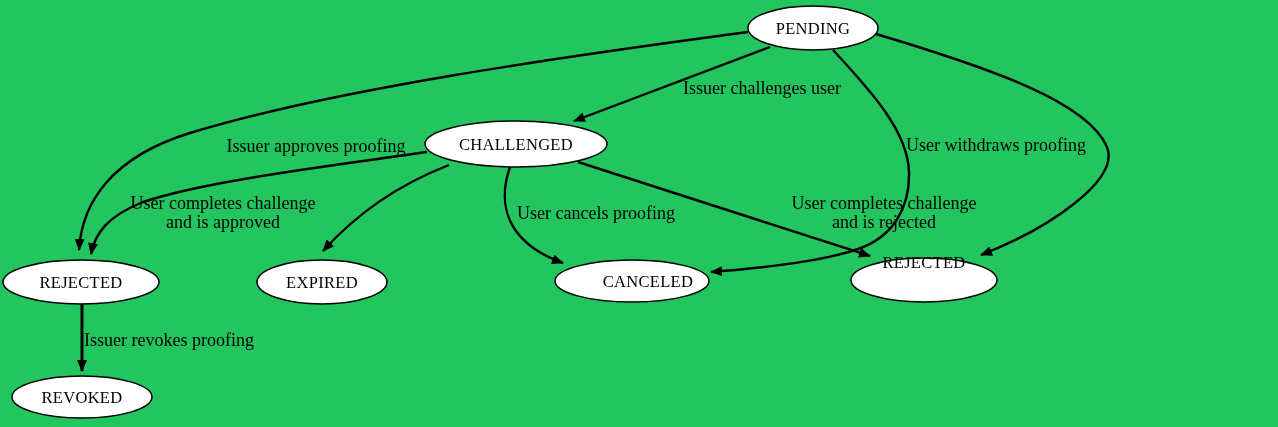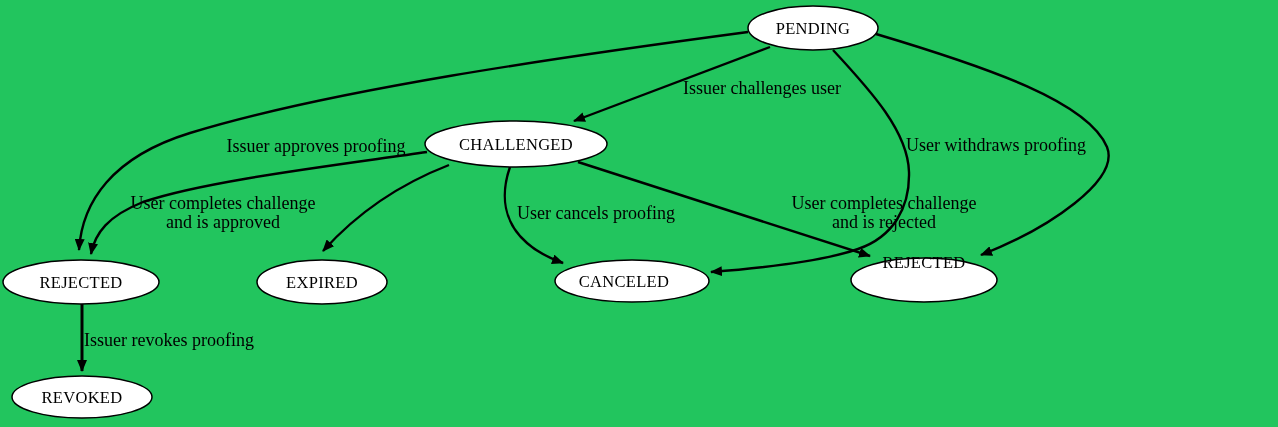--- a/index.html
+++ b/index.html
@@ -77,21 +77,21 @@
     <ellipse class="node-ellipse" cx="322" cy="282" rx="65" ry="22"></ellipse>
     <ellipse class="node-ellipse" cx="632" cy="281" rx="77" ry="21"></ellipse>
     <ellipse class="node-ellipse" cx="924" cy="280" rx="73" ry="22"></ellipse>
     <ellipse class="node-ellipse" cx="82" cy="397" rx="70" ry="21"></ellipse>
   </svg>
 
   <div class="label node-label" style="left:813px; top:29px;">PENDING</div>
   <div class="label node-label" style="left:516px; top:145px;">CHALLENGED</div>
   <div class="label node-label" style="left:81px; top:283px;">REJECTED</div>
   <div class="label node-label" style="left:322px; top:283px;">EXPIRED</div>
-  <div class="label node-label" style="left:624px; top:282px;">CANCELED</div>
+  <div class="label node-label" style="left:648px; top:282px;">CANCELED</div>
   <div class="label node-label" style="left:924px; top:263px;">REJECTED</div>
   <div class="label node-label" style="left:82px; top:398px;">REVOKED</div>
 
   <div class="label" style="left:762px; top:88px;">Issuer challenges user</div>
   <div class="label" style="left:996px; top:145px;">User withdraws proofing</div>
   <div class="label" style="left:316px; top:146px;">Issuer approves proofing</div>
   <div class="label" style="left:223px; top:212px;">User completes challenge
 and is approved</div>
   <div class="label" style="left:596px; top:213px;">User cancels proofing</div>
   <div class="label" style="left:884px; top:212px;">User completes challenge

